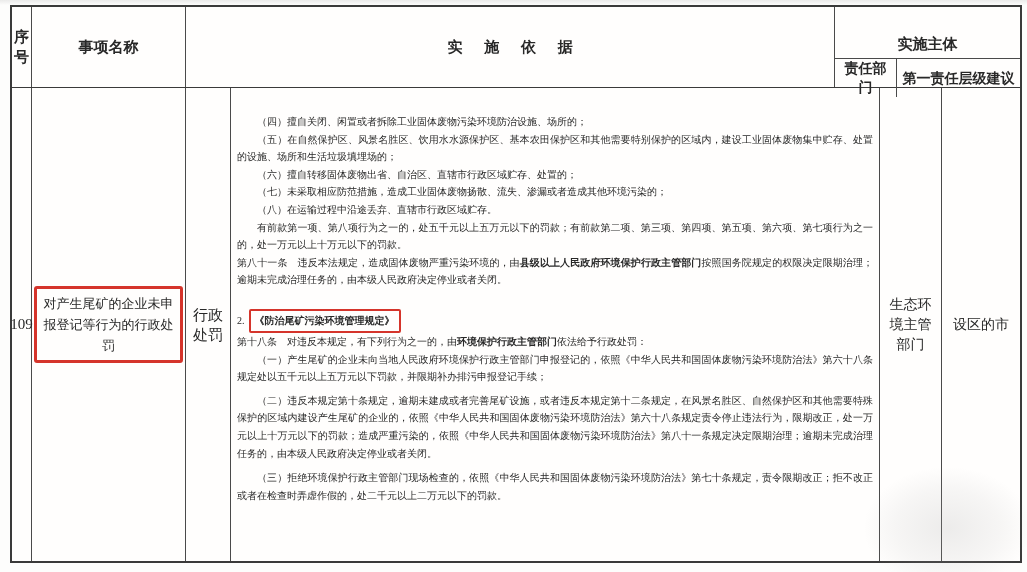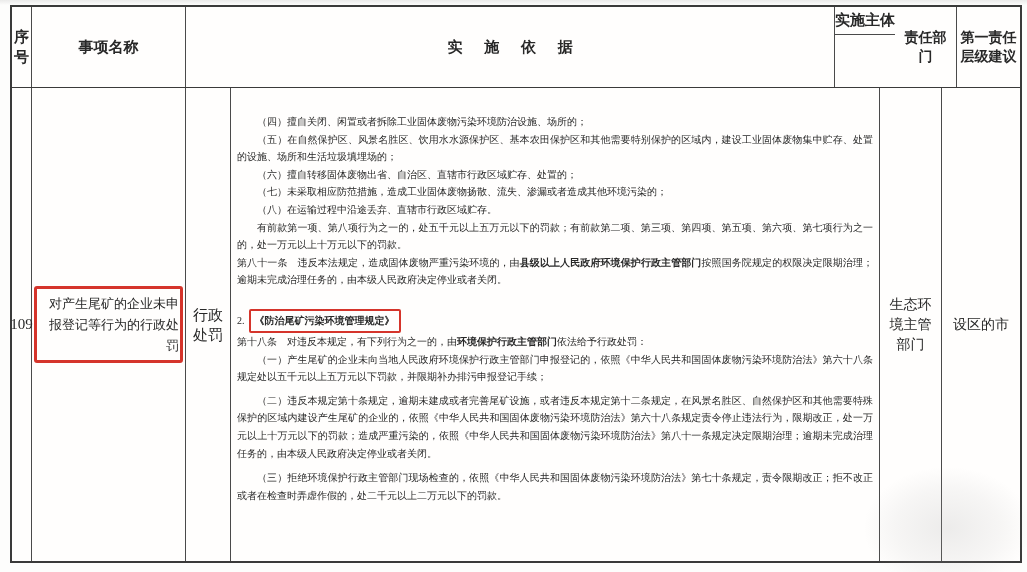--- a/index.html
+++ b/index.html
@@ -24,36 +24,36 @@
     display:flex;align-items:center;justify-content:center;text-align:center;
     font-weight:700;font-size:15px;line-height:20px;
   }
   .c-no{width:20px;flex:none;}
   .c-item{width:154px;flex:none;}
   .c-type{width:45px;flex:none;padding:0 6px;}
   .c-basis{width:649px;flex:none;}
   .c-dept{width:62px;flex:none;}
   .c-level{flex:1;}
   .basis-header-label{letter-spacing:9px;margin-left:9px;}
-  .subject-group{flex:1;display:flex;flex-direction:row;}
+  .subject-group{flex:1;display:flex;flex-direction:column;margin-top:24px;}
   .subject-top{
     flex:none;height:27px;border-bottom:1.5px solid #4a4a4a;
     display:flex;align-items:center;justify-content:center;
     font-weight:700;font-size:15px;
   }
   .subject-bottom{flex:1;display:flex;}
   .subject-bottom .cell{display:flex;align-items:center;justify-content:center;
     text-align:center;font-weight:700;font-size:14px;line-height:19px;padding:0 3px;}
   
   .vcenter{display:flex;flex-direction:column;align-items:center;justify-content:center;text-align:center;}
   .seq-cell{font-size:15px;}
   .item-cell{padding:0 2px;font-size:13px;}
   .redbox-frame{
     border:3px solid #d5342b;border-radius:3px;
-    padding:4px 1px;line-height:21px;text-align:right;
+    padding:4px 1px;line-height:21px;text-align:center;
     background:transparent;
   }
   .type-cell{font-size:15px;line-height:20px;padding:0 7px;}
   .dept-cell{font-size:14px;line-height:20px;padding:0 3px;}
   .level-cell{font-size:14px;line-height:20px;padding:0 3px;}
   
   .basis-cell{
     padding:25px 6px 10px 6px;overflow:hidden;
     font-size:10px;line-height:17.6px;text-align:justify;
   }

